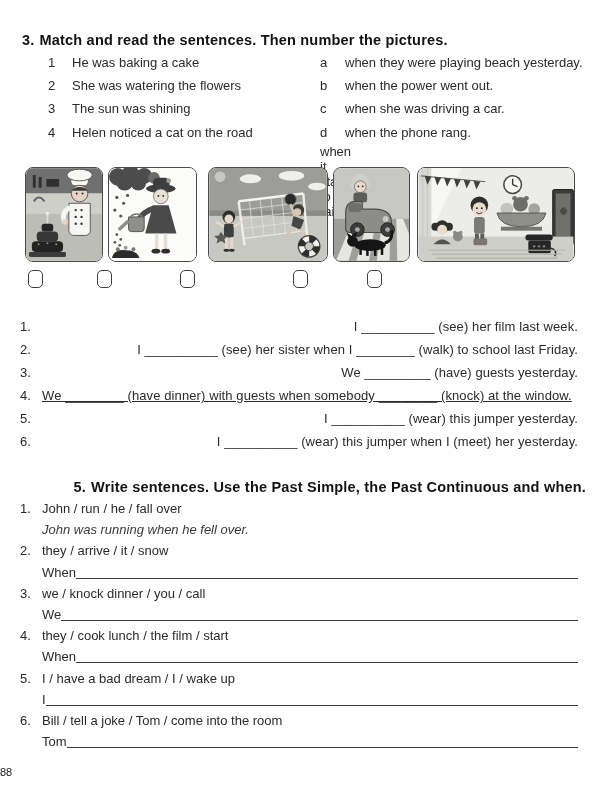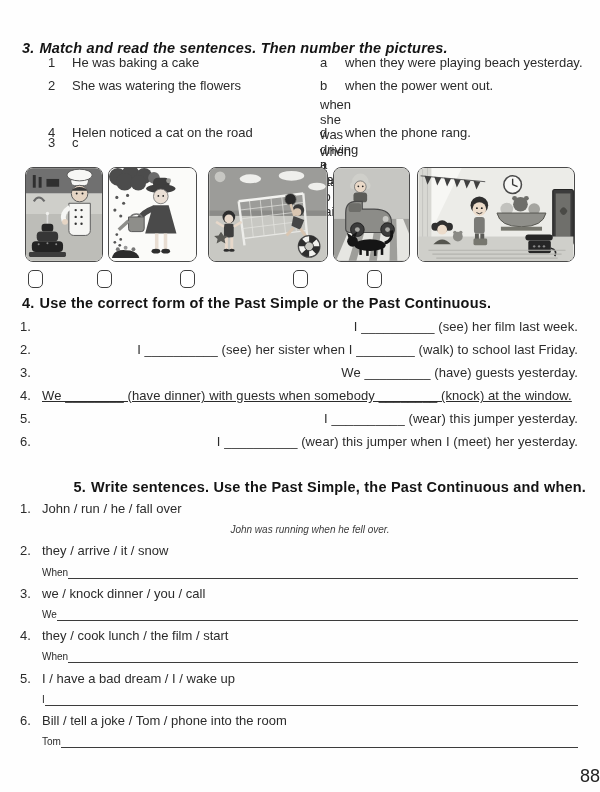--- a/index.html
+++ b/index.html
@@ -5,21 +5,21 @@
   * { box-sizing: border-box; }
   html, body { margin: 0; padding: 0; background: #ffffff; }
   .page {
     position: relative; width: 600px; height: 792px; background: #fefefe;
     font-family: "Liberation Sans", sans-serif; color: #2b2b2b; overflow: hidden;
   }
   .ex-header {
     position: absolute; left: 22px; right: 14px;
     font-weight: bold; font-size: 14.5px; color: #141414; letter-spacing: 0.2px;
   }
-  #ex3-header { top: 40px; font-style: italic; }
+  #ex3-header { top: 32px; }
   #ex4-header { top: 295px; }
   #ex5-header { top: 479px; text-align: right; }
   .ex-header .num { margin-right: 5px; }
 
   
   #match-list { position: absolute; top: 51px; left: 48px; right: 6px; }
   .m-row {
     display: grid; grid-template-columns: 24px 248px 25px 1fr;
     height: 23.2px; align-items: center; font-size: 13px;
   }
@@ -49,28 +49,28 @@
   .q-row { display: flex; font-size: 13px; line-height: 17px; margin-bottom: 6px; }
   .q-num { width: 22px; flex: none; }
   .q-text { flex: 1; letter-spacing: 0.1px; text-align: right; }
   .q-text.justify { text-align: justify; text-decoration: underline; }
 
   
   #ex5-items { position: absolute; top: 501px; left: 20px; right: 22px; }
   .w-row { display: flex; font-size: 13px; line-height: 16px; margin-bottom: 5.2px; }
   .w-num { width: 22px; flex: none; }
   .w-prompt { flex: 1; }
-  .a-row { display: flex; margin-left: 22px; margin-bottom: 5.2px; line-height: 16px; font-size: 10px; justify-content: center; }
+  .a-row { display: flex; margin-left: 22px; margin-bottom: 5.2px; line-height: 16px; font-size: 13px; }
   .a-prefix { margin-right: 0; flex: none; }
   .a-line { flex: 1; border-bottom: 1.5px solid #3c3c3c; margin-bottom: 2px; }
   .a-example { font-style: italic; color: #3a3a3a; }
 
   #page-number {
     position: absolute; top: 766px; left: 0; width: 100%;
-    text-align: right; font-size: 18px; color: #222;
+    text-align: left; font-size: 11px; color: #222;
   }
 </style>
 </head>
 <body>
 
 <div class="page">
 
   <div class="ex-header" id="ex3-header">
     <span class="num">3.</span><span>Match and read the sentences. Then number the pictures.</span>
   </div>
@@ -83,20 +83,21 @@
       <span>when they were playing beach yesterday.</span>
     </div>
     <div class="m-row">
       <span>2</span>
       <span>She was watering the flowers</span>
       <span>b</span>
       <span>when the power went out.</span>
     </div>
     <div class="m-row">
       <span>3</span>
+      <span>The sun was shining</span>
       <span>c</span>
       <span>when she was driving a car.</span>
     </div>
     <div class="m-row">
       <span>4</span>
       <span>Helen noticed a cat on the road</span>
       <span>d</span>
       <span>when the phone rang.</span>
     </div>
     <div class="m-row">
@@ -369,23 +370,20 @@
       </g>
     </svg>
   </div>
 
   <div class="numbox" id="numbox-1"></div>
   <div class="numbox" id="numbox-2"></div>
   <div class="numbox" id="numbox-3"></div>
   <div class="numbox" id="numbox-4"></div>
   <div class="numbox" id="numbox-5"></div>
 
-  <div class="ex-header" id="ex4-header">
-    <span class="num">4.</span><span>Use the correct form of the Past Simple or the Past Continuous.</span>
-  </div>
   <div id="ex4-items">
     <div class="q-row">
       <span class="q-num">1.</span>
       <span class="q-text">I __________ (see) her film last week.</span>
     </div>
     <div class="q-row">
       <span class="q-num">2.</span>
       <span class="q-text">I __________ (see) her sister when I ________ (walk) to school last Friday.</span>
     </div>
     <div class="q-row">
@@ -449,21 +447,21 @@
       <span class="w-num">5.</span>
       <span class="w-prompt">I / have a bad dream / I / wake up</span>
     </div>
     <div class="a-row">
       <span class="a-prefix">I</span>
       <span class="a-line"></span>
     </div>
 
     <div class="w-row">
       <span class="w-num">6.</span>
-      <span class="w-prompt">Bill / tell a joke / Tom / phone into the room</span>
+      <span class="w-prompt">Bill / tell a joke / Tom / come into the room</span>
     </div>
     <div class="a-row">
       <span class="a-prefix">Tom</span>
       <span class="a-line"></span>
     </div>
   </div>
 
   <div id="page-number">88</div>
 </div>
 

